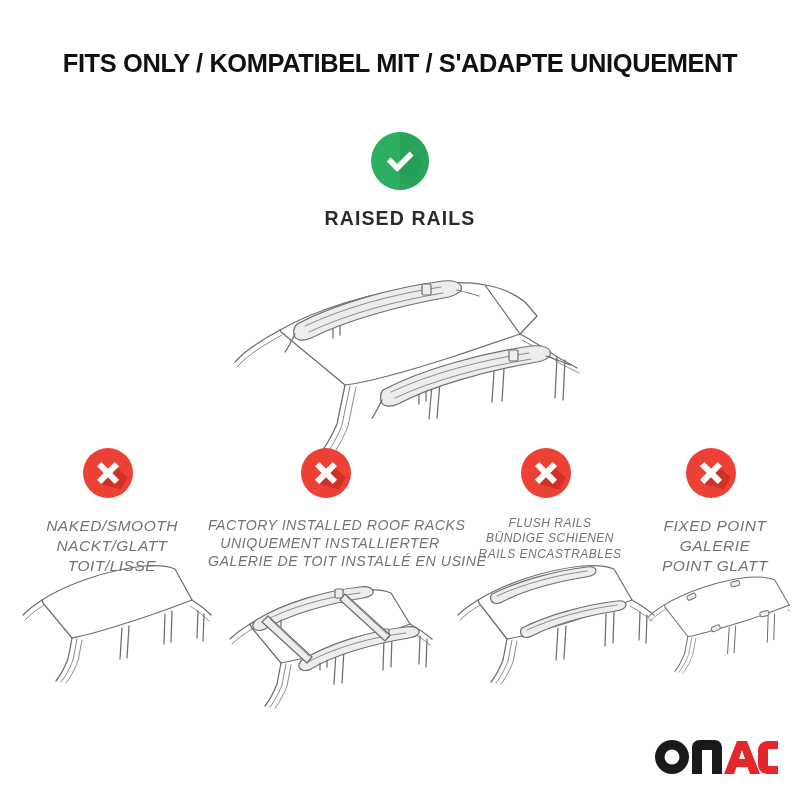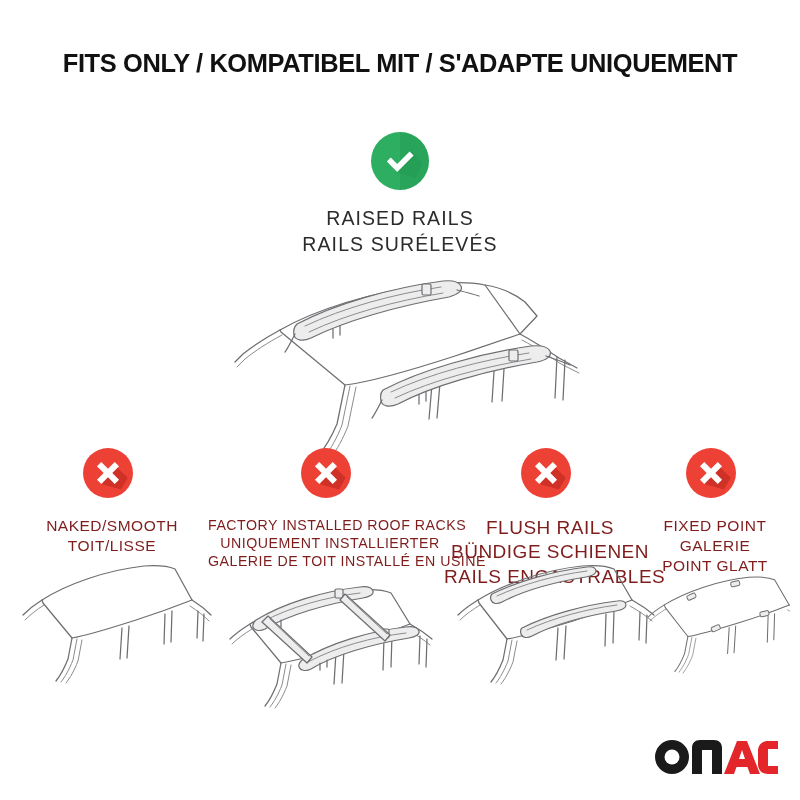--- a/index.html
+++ b/index.html
@@ -47,21 +47,21 @@
     height: 58px;
   }
   .badge svg { display: block; }
 
   .primary-labels {
     margin-top: 12px;
     line-height: 1.32;
     font-size: 19.5px;
     letter-spacing: 1.1px;
     color: #2b2b2b;
-    font-weight: 400;
+    font-weight: 700;
   }
   .primary-labels div { white-space: nowrap; }
 
   
   .hero-art {
     position: absolute;
     left: 185px;
     top: 272px;
     width: 430px;
     height: 190px;
@@ -77,34 +77,35 @@
   }
   .option {
     position: absolute;
     top: 0;
     text-align: center;
   }
   .option .badge-wrap { height: 58px; }
   .option-labels {
     margin-top: 10px;
     line-height: 1.28;
-    color: #7f1d1d;
+    color: #737373;
     letter-spacing: 0.5px;
     font-weight: 400;
+    font-style: italic;
   }
   .option-labels div { white-space: nowrap; }
 
   .opt-0 { left: 12px;  width: 200px; }
   .opt-1 { left: 208px; width: 244px; }
   .opt-2 { left: 444px; width: 212px; }
   .opt-3 { left: 640px; width: 150px; }
 
   .opt-0 .option-labels { font-size: 15.5px; }
   .opt-1 .option-labels { font-size: 14.2px; }
-  .opt-2 .option-labels { font-size: 19px; }
+  .opt-2 .option-labels { font-size: 12px; }
   .opt-3 .option-labels { font-size: 15.5px; }
 
   .option-art {
     position: absolute;
     left: 0;
     width: 100%;
   }
   .opt-0 .option-art { top: 108px; height: 140px; }
   .opt-1 .option-art { top: 130px; height: 140px; }
   .opt-2 .option-art { top: 108px; height: 140px; }
@@ -151,21 +152,20 @@
     <svg width="58" height="58" viewBox="0 0 58 58" aria-hidden="true">
       <circle cx="29" cy="29" r="29" fill="#2eae60"></circle>
       <path d="M29 0a29 29 0 0 1 29 29 29 29 0 0 1-29 29z" fill="#1f9350" opacity="0.30"></path>
       <path d="M41.5 20.0 L51.5 31.0 L44.6 45.5 L24.0 40.5 z" fill="#1f9350" opacity="0.38"></path>
       <path d="M15.8 29.6 l3.9 -4.0 l6.5 6.4 l12.4 -12.4 l4.0 4.0 l-16.4 16.5 z" fill="#ffffff"></path>
     </svg>
   </span>
 
   <div class="primary-labels">
     <div>RAISED RAILS</div>
-    <div>RAILS SURÉLEVÉS</div>
   </div>
 </div>
 
 <div class="hero-art">
   <svg width="430" height="190" viewBox="0 0 430 190" aria-hidden="true">
 
     <path class="art-stroke" d="M95 58 C130 38 185 20 248 12 C268 10 285 10 300 13
              L335 62 C335 62 300 74 270 84 C230 97 185 110 160 113
              L96 60 Z"></path>
 
@@ -219,20 +219,21 @@
         <svg width="50" height="50" viewBox="0 0 58 58" aria-hidden="true">
           <circle cx="29" cy="29" r="29" fill="#ee4136"></circle>
           <path d="M37.5 20.5 L52 34.5 L44 48 L22 42 z" fill="#a81f17" opacity="0.45"></path>
           <path d="M21.2 16.2 l-5.0 5.0 l7.8 7.8 l-7.8 7.8 l5.0 5.0 l7.8 -7.8 l7.8 7.8
                    l5.0 -5.0 l-7.8 -7.8 l7.8 -7.8 l-5.0 -5.0 l-7.8 7.8 z" fill="#ffffff"></path>
         </svg>
       </span>
     </div>
     <div class="option-labels">
       <div>NAKED/SMOOTH</div>
+      <div>NACKT/GLATT</div>
       <div>TOIT/LISSE</div>
     </div>
     <div class="option-art">
       <svg width="200" height="140" viewBox="0 0 200 140" preserveAspectRatio="xMidYMid meet" aria-hidden="true">
         <path class="art-stroke" d="M30 44 C55 28 95 14 132 10 C146 9 156 10 163 13
                  L180 44 C180 44 152 55 124 64 C96 73 72 80 60 82
                  L31 47 Z"></path>
         <path class="art-stroke" d="M30 44 C22 49 16 54 11 59"></path>
         <path class="art-stroke-thin" d="M32 49 C24 54 18 59 13 64"></path>
         <path class="art-stroke" d="M60 82 L56 103 C52 113 48 120 44 125"></path>

